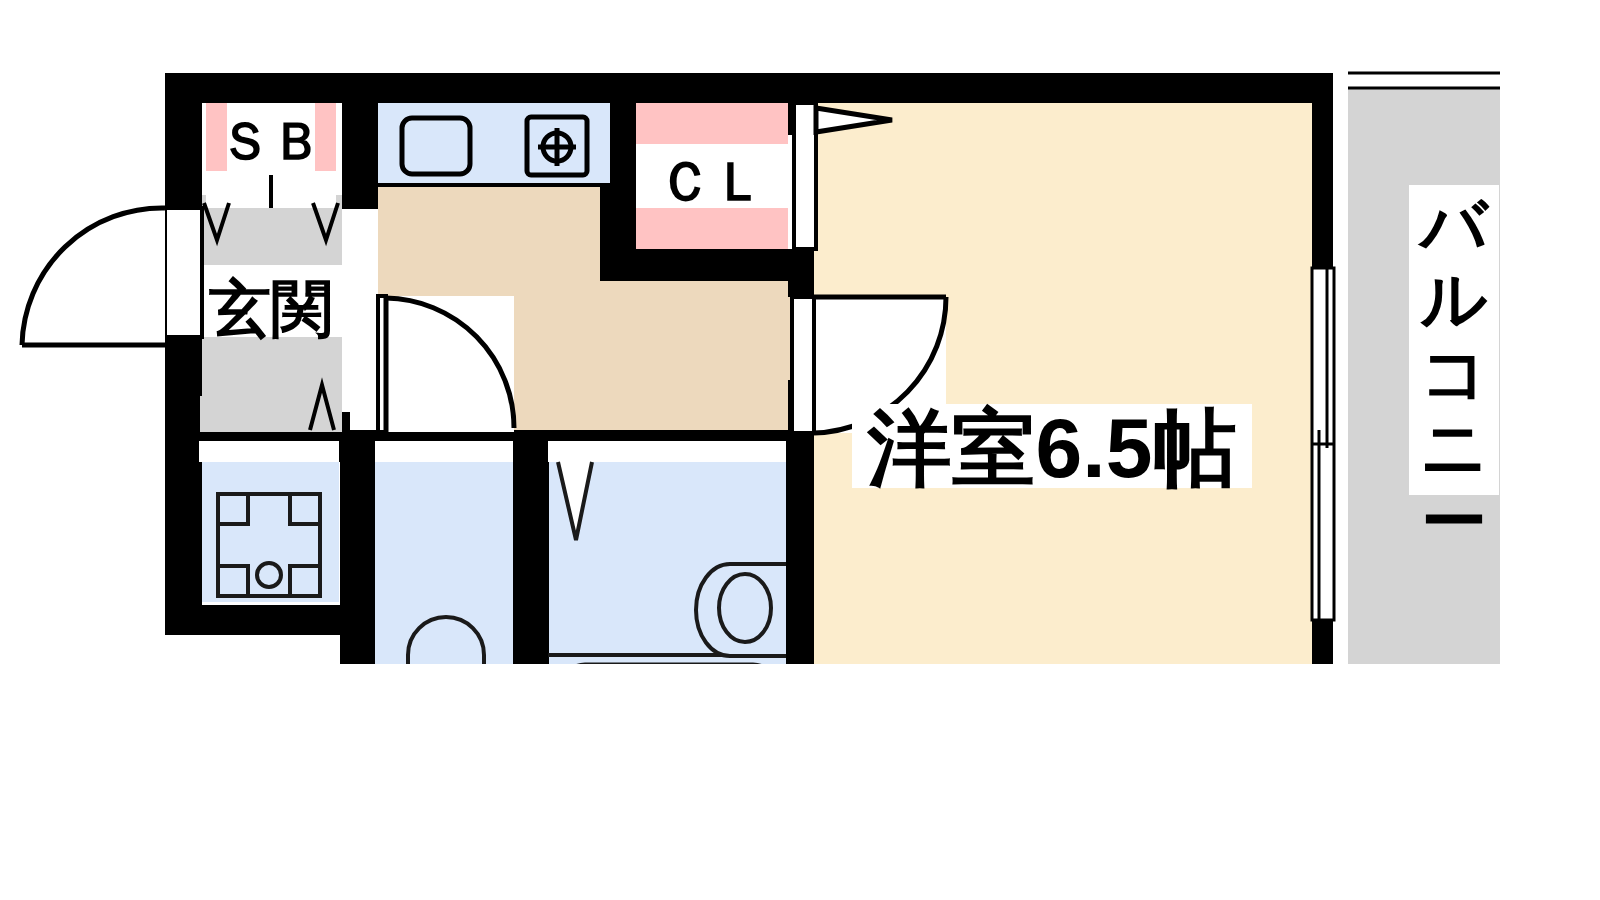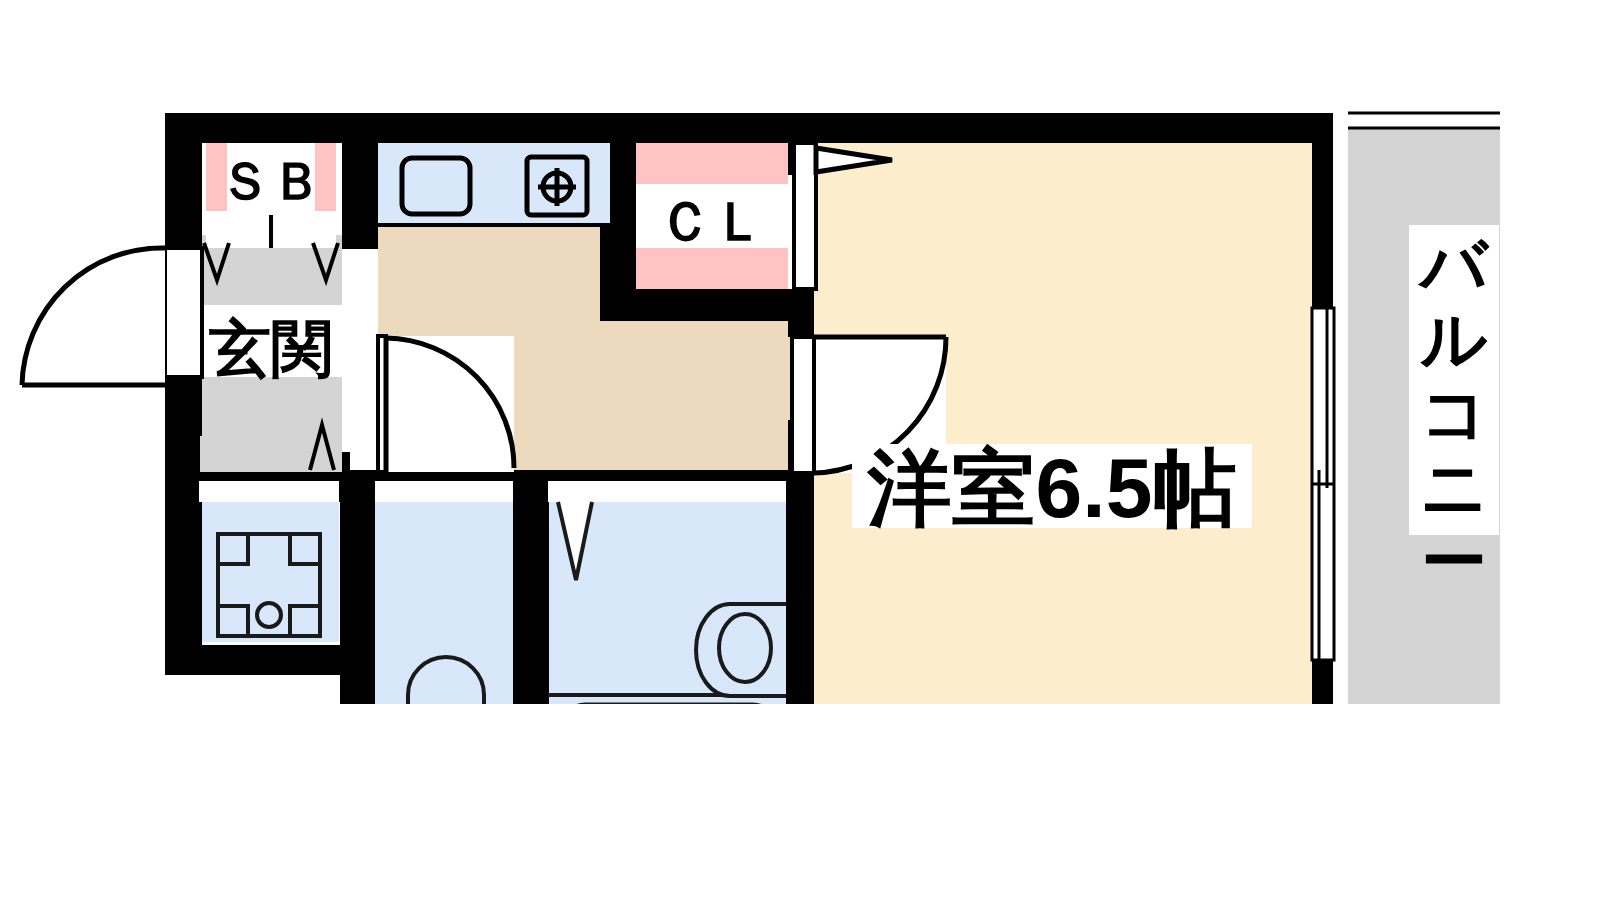--- a/index.html
+++ b/index.html
@@ -7,21 +7,20 @@
     padding: 0;
     background: #ffffff;
     font-family: "Liberation Sans", sans-serif;
   }
   #stage {
     position: relative;
     width: 1600px;
     height: 664px;
     background: #c4b5fd;
     overflow: hidden;
-    margin-top: 40px;
   }
   svg.plan { display: block; }
   .lbl {
     font-family: "Liberation Sans", sans-serif;
     font-weight: 700;
     fill: #000000;
   }
 </style>
 </head>
 <body>

